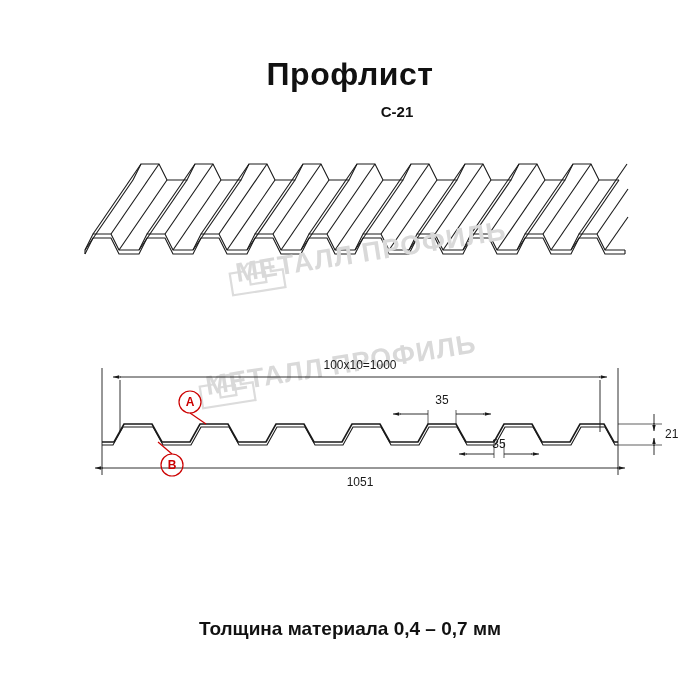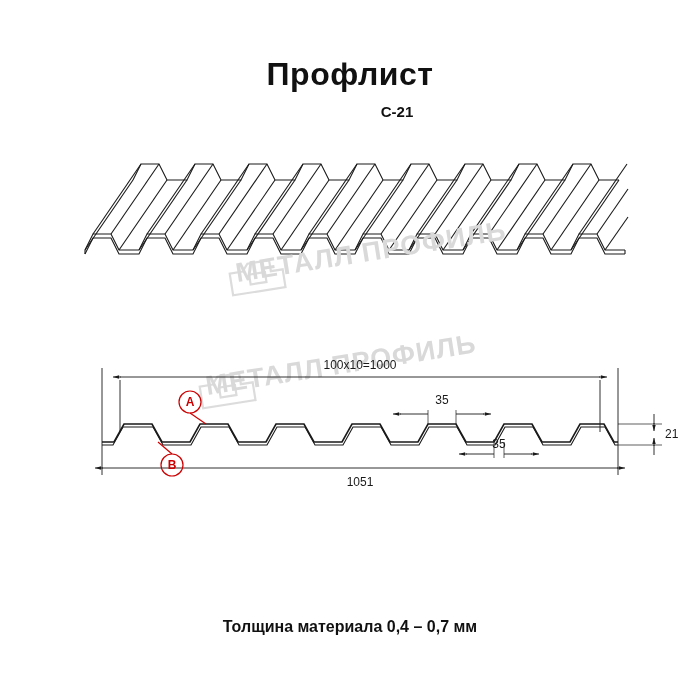--- a/index.html
+++ b/index.html
@@ -55,21 +55,21 @@
     left: 80px;
     width: 560px;
     height: 145px;
   }
   .footer {
     position: absolute;
     top: 618px;
     left: 0;
     width: 700px;
     text-align: center;
-    font-size: 16px;
+    font-size: 19px;
     font-weight: bold;
     color: #111111;
   }
   .wm {
     position: absolute;
     pointer-events: none;
     color: #d9d9d9;
     font-size: 27px;
     font-weight: bold;
     letter-spacing: 1px;

